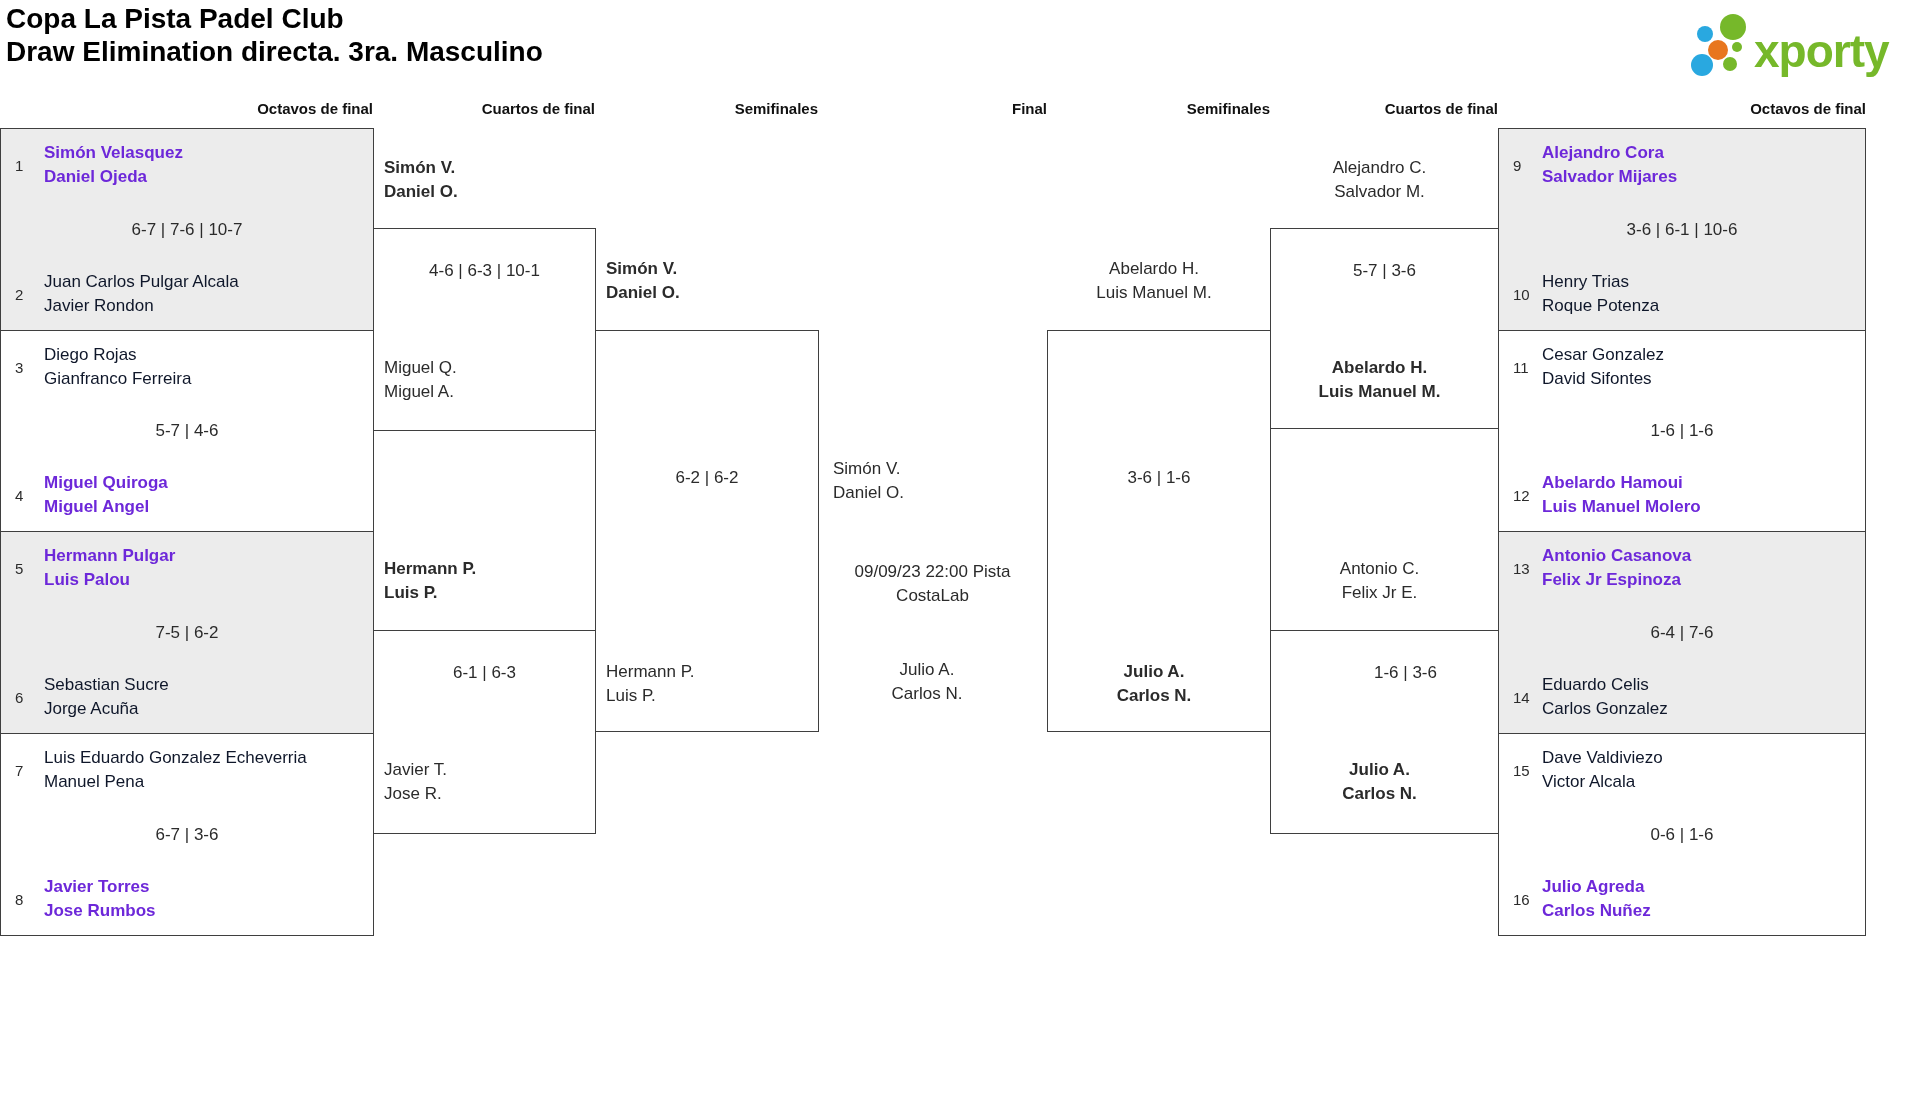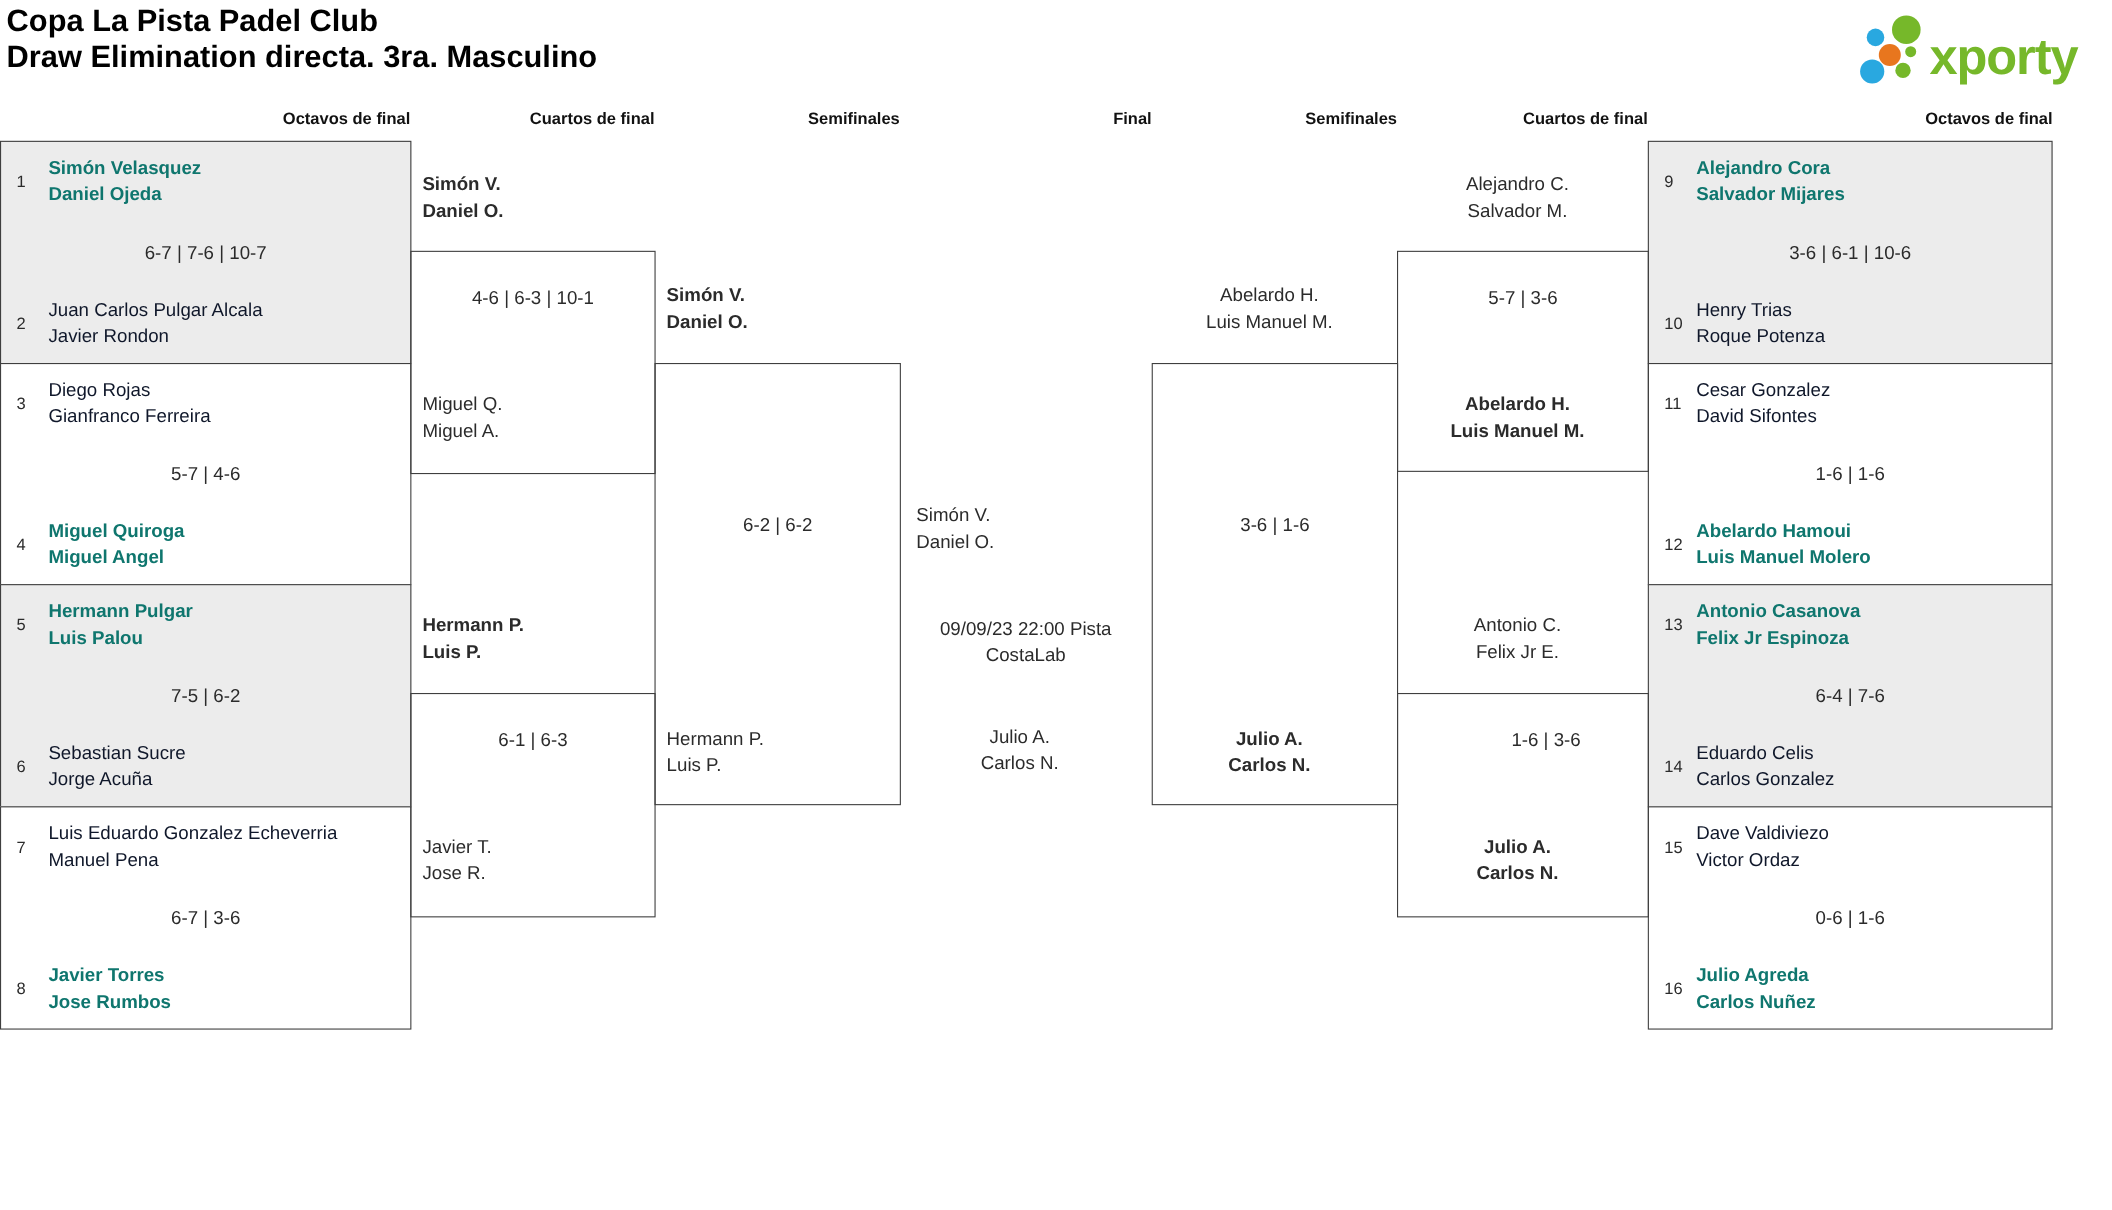--- a/index.html
+++ b/index.html
@@ -17,21 +17,21 @@
   .logo-text{position:absolute;left:64px;top:12px;font-size:46px;font-weight:bold;
              color:#76b82a;letter-spacing:-1px;}
   .round-header{position:absolute;top:100px;text-align:right;font-size:15px;font-weight:bold;color:#111;}
   .box{position:absolute;border:1px solid #3f3f3f;box-sizing:border-box;display:flex;
        flex-direction:column;justify-content:space-between;padding:12px 14px;background:#fff;}
   .box.shaded{background:#ececec;}
   .team{display:flex;align-items:center;gap:9px;}
   .seed{min-width:20px;font-size:15px;color:#2b2b2b;flex:0 0 auto;}
   .names{font-size:17px;line-height:24px;color:#0f172a;}
   .nl{display:block;}
-  .bold{font-weight:bold;color:#0f766e;}
+  .bold{font-weight:bold;color:#6d28d9;}
   .score{text-align:center;font-size:17px;color:#2b2b2b;}
   .conn{position:absolute;border:1px solid #3f3f3f;box-sizing:border-box;}
   .label{position:absolute;font-size:17px;line-height:24px;color:#2b2b2b;}
   .label.right{text-align:center;}
   .label.center{text-align:center;}
   .scoreline{position:absolute;text-align:center;font-size:17px;color:#2b2b2b;}
 </style>
 </head>
 <body>
 
@@ -184,21 +184,21 @@
         <span class="nl">Carlos Gonzalez</span>
       </span>
     </div>
   </div>
 
   <div class="box" style="left:1498px;top:733px;width:368px;height:203px">
     <div class="team">
       <span class="seed">15</span>
       <span class="names">
         <span class="nl">Dave Valdiviezo</span>
-        <span class="nl">Victor Ordaz</span>
+        <span class="nl">Victor Alcala</span>
       </span>
     </div>
     <div class="score">0-6 | 1-6</div>
     <div class="team">
       <span class="seed">16</span>
       <span class="names bold">
         <span class="nl">Julio Agreda</span>
         <span class="nl">Carlos Nuñez</span>
       </span>
     </div>

